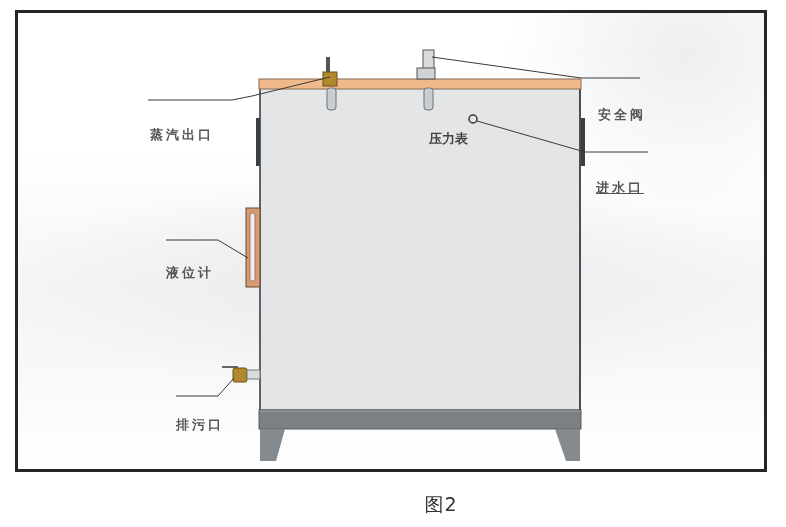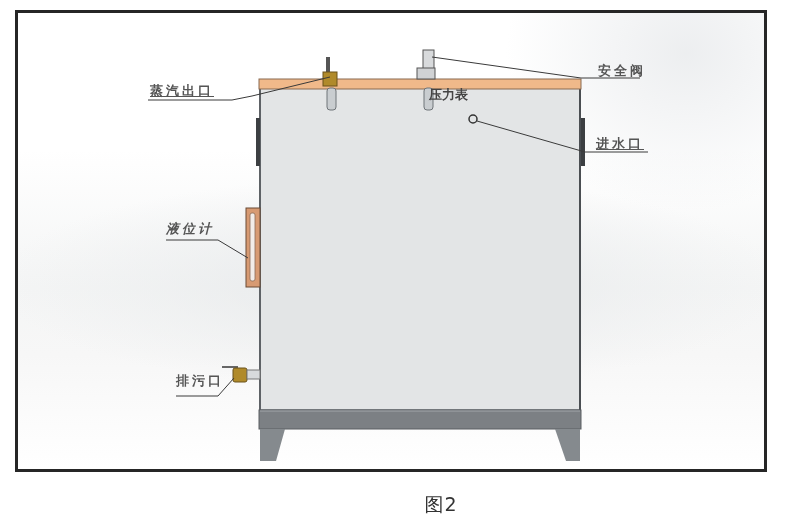--- a/index.html
+++ b/index.html
@@ -17,21 +17,21 @@
     .haze-right {
       position: absolute; right: 0; top: 0; width: 260px; height: 200px;
       background: radial-gradient(ellipse at 70% 20%, rgba(232,234,236,0.8) 0%, rgba(255,255,255,0) 70%);
     }
     .caption {
       position: absolute; left: 0; width: 786px; top: 492px; text-align: center;
       font-size: 19px; color: #333; letter-spacing: 1px; padding-left: 48px;
     }
     .lbl {
       position: absolute; font-size: 13px; color: #555; letter-spacing: 3px;
-      font-family: "DejaVu Sans", sans-serif; white-space: nowrap; font-weight: bold;
+      font-family: "DejaVu Sans", sans-serif; white-space: nowrap; font-weight: bold; margin-top: 44px;
     }
     svg { position: absolute; left: 0; top: 0; }
   </style>
 </head>
 <body>
 
 <div class="frame">
   <div class="haze"></div>
   <div class="haze-right"></div>
 </div>
@@ -71,20 +71,20 @@
   <rect x="233" y="368" width="14" height="14" rx="2" fill="#b08a2a" stroke="#6a521a" stroke-width="1"></rect>
   <rect x="247" y="370" width="13" height="9" fill="#d8dadc" stroke="#777" stroke-width="1"></rect>
 
   <polyline points="148,100 232,100 252,96 330,77" fill="none" stroke="#3a3a3a" stroke-width="1"></polyline>
   <polyline points="432,57 581,78 640,78" fill="none" stroke="#3a3a3a" stroke-width="1"></polyline>
   <polyline points="477,121 585,152 648,152" fill="none" stroke="#3a3a3a" stroke-width="1"></polyline>
   <polyline points="166,240 218,240 248,258" fill="none" stroke="#3a3a3a" stroke-width="1"></polyline>
   <polyline points="176,396 218,396 234,378" fill="none" stroke="#3a3a3a" stroke-width="1"></polyline>
 </svg>
 
-<div class="lbl" style="left:150px; top:82px;text-decoration:underline;">蒸汽出口</div>
+<div class="lbl" style="left:150px; top:82px;">蒸汽出口</div>
 <div class="lbl" style="left:598px; top:62px;">安全阀</div>
 <div class="lbl" style="left:429px; top:86px; font-size:13px; letter-spacing:0; color:#444;">压力表</div>
 <div class="lbl" style="left:596px; top:135px;text-decoration:underline;">进水口</div>
-<div class="lbl" style="left:166px; top:220px;font-style:italic;">液位计</div>
+<div class="lbl" style="left:166px; top:220px;">液位计</div>
 <div class="lbl" style="left:176px; top:372px;">排污口</div>
 
 <div class="caption">图2</div>
 
 </body></html>

